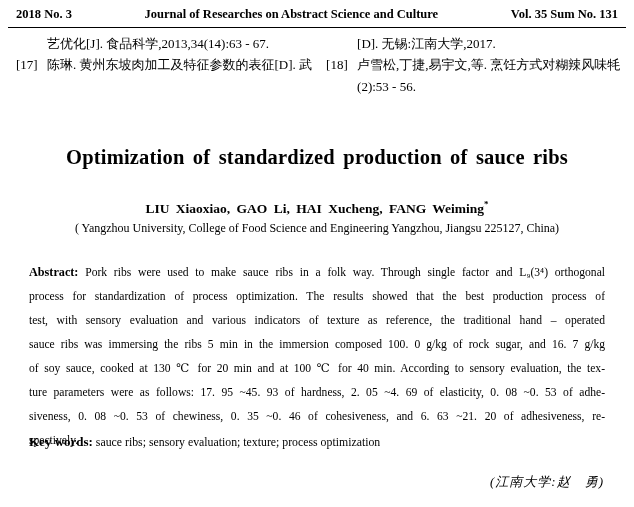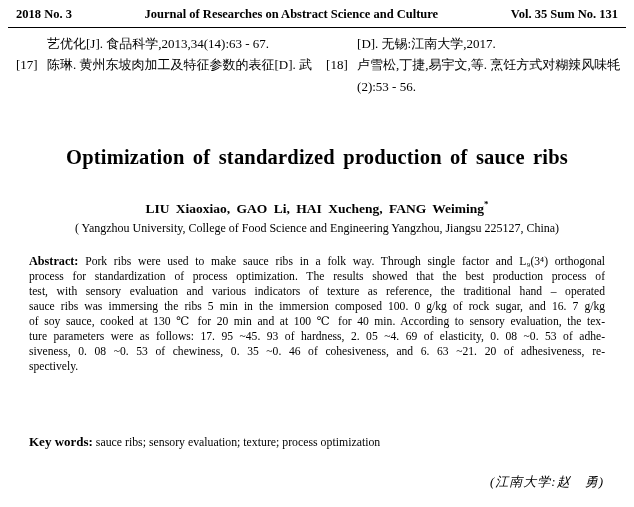--- a/index.html
+++ b/index.html
@@ -26,22 +26,22 @@
   
   .art-title { position:absolute; top:146px; left:0; right:0; text-align:center;
                font-weight:bold; font-size:20.5px; letter-spacing:0.2px; word-spacing:3px; }
   .authors { position:absolute; top:199px; left:0; right:0; text-align:center;
              font-weight:bold; font-size:13.5px; word-spacing:3px; }
   .authors sup { font-size:9px; }
   .affil { position:absolute; top:221px; left:0; right:0; text-align:center;
            font-size:12px; }
 
   
-  .abstract { position:absolute; top:254px; left:29px; width:576px;
-              font-size:11.6px; line-height:15px; }
+  .abstract { position:absolute; top:260px; left:29px; width:576px;
+              font-size:11.6px; line-height:24px; }
   .abs-line { text-align:justify; text-align-last:justify; white-space:nowrap; overflow:hidden; }
   .abs-line.last { text-align-last:left; white-space:normal; }
   .abs-line b { font-size:12.2px; }
 
   
   .keywords { position:absolute; top:434px; left:29px; width:576px; font-size:11.8px; }
   .keywords b { font-size:13px; }
 
   
   .editor { position:absolute; top:473px; right:30px; font-size:13px;

